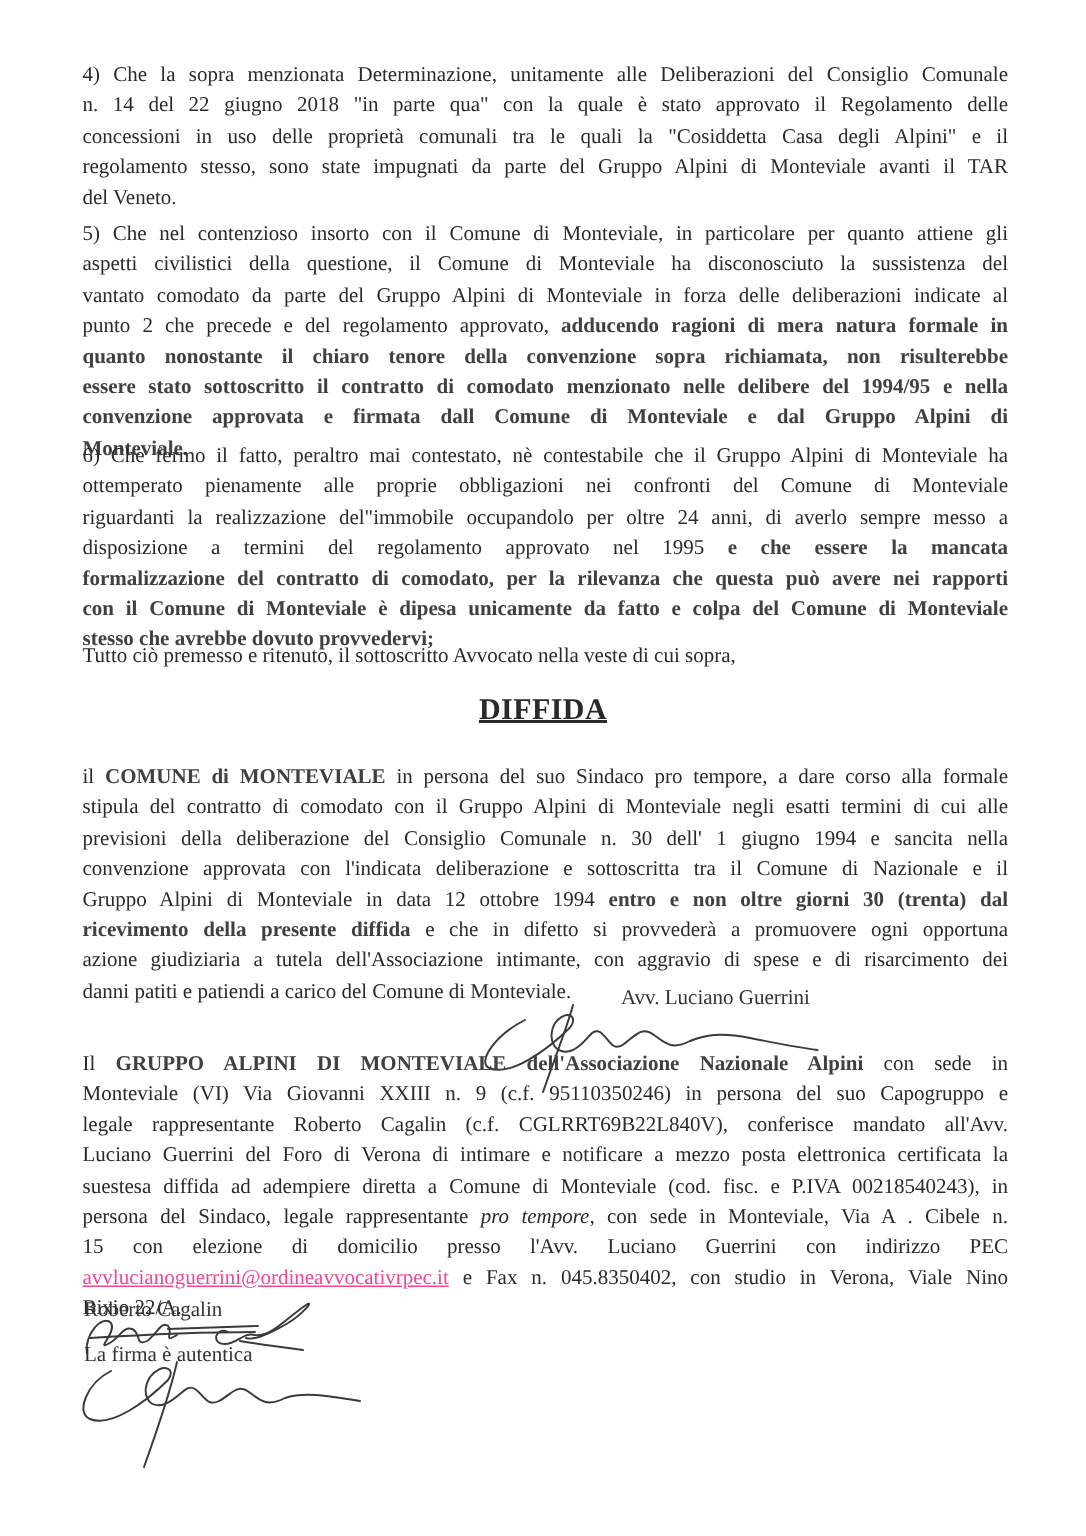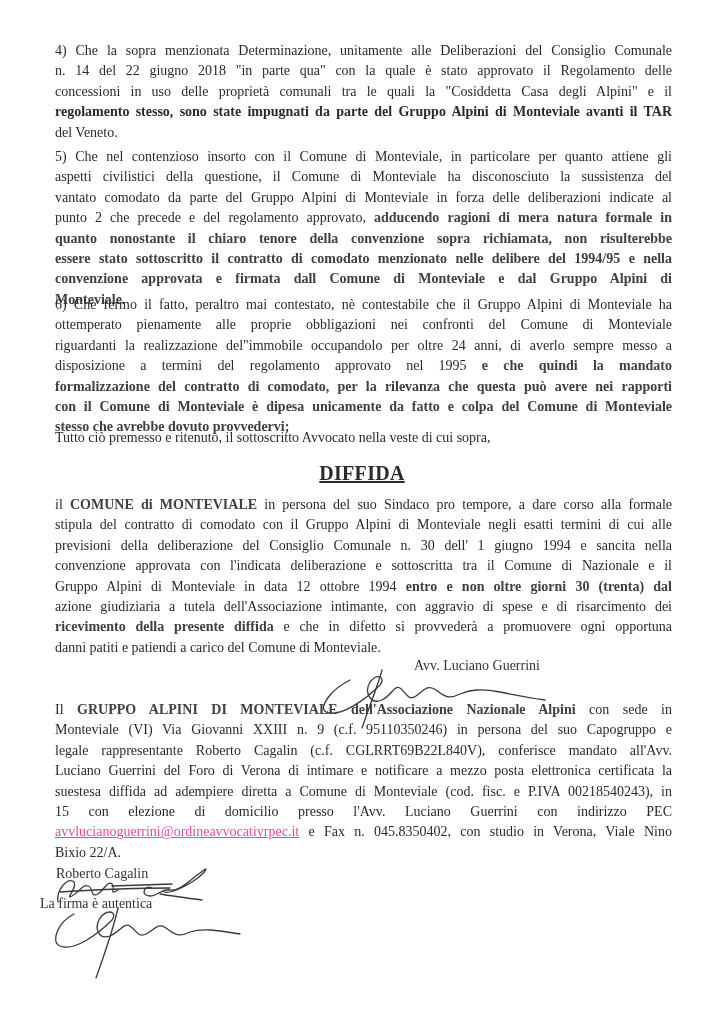--- a/index.html
+++ b/index.html
@@ -20,86 +20,87 @@
 </style>
 </head>
 <body>
 
 <div class="page">
 
   <div class="para" style="top:41px;">
     <span class="line" style="white-space: normal; text-align-last: justify;">4) Che la sopra menzionata Determinazione, unitamente alle Deliberazioni del Consiglio Comunale</span>
     <span class="line" style="white-space: normal; text-align-last: justify;">n. 14 del  22 giugno 2018 "in parte qua" con la quale è stato approvato il Regolamento delle</span>
     <span class="line" style="white-space: normal; text-align-last: justify;">concessioni in uso delle proprietà comunali tra le quali la "Cosiddetta Casa degli Alpini" e il</span>
-    <span class="line" style="white-space: normal; text-align-last: justify; font-weight: bold;">regolamento stesso, sono state impugnati da parte del Gruppo Alpini di Monteviale avanti il TAR</span>
+    <span class="line" style="white-space: normal; text-align-last: justify;">regolamento stesso, sono state impugnati da parte del Gruppo Alpini di Monteviale avanti il TAR</span>
     <span class="line last">del Veneto.</span>
   </div>
 
   <div class="para" style="top:147px;">
     <span class="line" style="white-space: normal; text-align-last: justify;">5) Che nel contenzioso insorto con il Comune di Monteviale, in particolare per quanto attiene gli</span>
     <span class="line" style="white-space: normal; text-align-last: justify;">aspetti civilistici della questione, il Comune di Monteviale ha disconosciuto la sussistenza del</span>
     <span class="line" style="white-space: normal; text-align-last: justify;">vantato  comodato da parte del Gruppo Alpini di Monteviale in forza delle deliberazioni indicate al</span>
     <span class="line" style="white-space: normal; text-align-last: justify;"><span>punto 2 che precede e del regolamento approvato, </span><b>adducendo ragioni di mera natura formale in</b></span>
     <b class="line" style="white-space: normal; text-align-last: justify;">quanto nonostante il chiaro tenore della convenzione sopra richiamata, non risulterebbe</b>
     <b class="line" style="white-space: normal; text-align-last: justify;">essere stato sottoscritto il contratto di comodato menzionato nelle delibere del 1994/95 e nella</b>
     <b class="line" style="white-space: normal; text-align-last: justify;">convenzione approvata e firmata dall Comune di Monteviale e dal Gruppo Alpini di</b>
     <b class="line last">Monteviale.</b>
   </div>
 
   <div class="para" style="top:295px;">
     <span class="line" style="white-space: normal; text-align-last: justify;">6) Che fermo il fatto, peraltro mai contestato, nè contestabile che il Gruppo Alpini di Monteviale ha</span>
     <span class="line" style="white-space: normal; text-align-last: justify;">ottemperato pienamente alle proprie obbligazioni nei confronti del Comune di Monteviale</span>
     <span class="line" style="white-space: normal; text-align-last: justify;">riguardanti la realizzazione del"immobile occupandolo per oltre 24 anni, di averlo sempre messo a</span>
-    <span class="line" style="white-space: normal; text-align-last: justify;"><span>disposizione a termini del regolamento approvato nel 1995 </span><b>e che quindi la mandato</b></span>
+    <span class="line" style="white-space: normal; text-align-last: justify;"><span>disposizione a termini del regolamento approvato nel 1995 </span><b>e che essere la mancata</b></span>
     <b class="line" style="white-space: normal; text-align-last: justify;">formalizzazione del contratto di comodato, per la rilevanza che questa può avere nei rapporti</b>
     <b class="line" style="white-space: normal; text-align-last: justify;">con il Comune di Monteviale è dipesa unicamente da fatto e colpa del Comune di Monteviale</b>
     <b class="line last">stesso che avrebbe dovuto provvedervi;</b>
   </div>
 
   <div class="para" style="top:428px;">
     <span class="line last">Tutto ciò premesso e ritenuto, il sottoscritto Avvocato nella veste di cui sopra,</span>
   </div>
 
   <div class="title">DIFFIDA</div>
 
-  <div class="para" style="top:495px;">
+  <div class="para" style="top:509px;">
     <span class="line" style="white-space: normal; text-align-last: justify;"><span>il </span><b>COMUNE di MONTEVIALE</b><span> in persona del suo Sindaco pro tempore, a dare corso alla formale</span></span>
     <span class="line" style="white-space: normal; text-align-last: justify;">stipula del contratto di comodato con il Gruppo Alpini di Monteviale negli esatti termini di cui alle</span>
     <span class="line" style="white-space: normal; text-align-last: justify;">previsioni della deliberazione  del Consiglio Comunale n. 30 dell' 1 giugno 1994 e sancita nella</span>
     <span class="line" style="white-space: normal; text-align-last: justify;">convenzione approvata con l'indicata deliberazione e sottoscritta tra il Comune di Nazionale e il</span>
     <span class="line" style="white-space: normal; text-align-last: justify;"><span>Gruppo Alpini di Monteviale in data 12 ottobre 1994 </span><b>entro e non oltre giorni 30 (trenta) dal</b></span>
+    <span class="line" style="white-space: normal; text-align-last: justify;"><b>ricevimento della presente diffida</b><span> e che in difetto si provvederà a promuovere ogni opportuna</span></span>
     <span class="line" style="white-space: normal; text-align-last: justify;">azione giudiziaria a tutela dell'Associazione intimante, con  aggravio di spese e di risarcimento dei</span>
-    <span class="line" style="white-space: normal; text-align-last: justify;"><b>ricevimento della presente diffida</b><span> e che in difetto si provvederà a promuovere ogni opportuna</span></span>
     <span class="line last">danni patiti e patiendi a carico del Comune di Monteviale.</span>
   </div>
 
   <div class="sig-name" style="left:414px; top:658px;">Avv. Luciano Guerrini</div>
   <svg class="sig" style="left:320px; top:660px;" width="240" height="70" viewBox="0 0 240 70">
     <path d="M30,20 C10,30 -2,48 6,52 C20,58 45,40 60,25 C66,18 58,12 50,22 C44,32 50,45 62,40 C72,35 74,25 80,28 C86,32 88,42 96,36 C104,30 108,24 116,30 C124,36 128,40 140,34 C150,30 160,28 180,32 C195,35 210,38 225,40"></path>
     <path d="M62,10 C58,25 50,45 42,68"></path>
   </svg>
 
   <div class="para" style="top:700px;">
     <span class="line" style="white-space: normal; text-align-last: justify;"><span>Il </span><b>GRUPPO ALPINI DI MONTEVIALE</b><b> dell'Associazione Nazionale Alpini</b><span> con sede  in</span></span>
     <span class="line" style="white-space: normal; text-align-last: justify;">Monteviale (VI) Via Giovanni XXIII n. 9  (c.f. 95110350246) in persona del suo Capogruppo e</span>
     <span class="line" style="white-space: normal; text-align-last: justify;">legale rappresentante Roberto Cagalin (c.f. CGLRRT69B22L840V), conferisce mandato all'Avv.</span>
     <span class="line" style="white-space: normal; text-align-last: justify;">Luciano Guerrini del Foro di Verona di intimare e notificare a mezzo posta elettronica certificata la</span>
     <span class="line" style="white-space: normal; text-align-last: justify;">suestesa diffida ad adempiere  diretta a Comune di Monteviale (cod. fisc. e P.IVA 00218540243), in</span>
+    <span class="line" style="white-space: normal; text-align-last: justify;"><span>persona del Sindaco, legale rappresentante </span><i>pro tempore</i><span>, con sede in Monteviale, Via A . Cibele n.</span></span>
     <span class="line" style="white-space: normal; text-align-last: justify;">15 con elezione di domicilio presso l'Avv. Luciano Guerrini con indirizzo PEC</span>
     <span class="line" style="white-space: normal; text-align-last: justify;"><span class="email">avvlucianoguerrini@ordineavvocativrpec.it</span><span> e Fax n. 045.8350402, con studio in Verona, Viale Nino</span></span>
     <span class="line last">Bixio 22/A.</span>
   </div>
 
   <div class="sig-name" style="left:56px; top:866px;">Roberto Cagalin</div>
   <svg class="sig" style="left:52px; top:866px;" width="200" height="40" viewBox="0 0 200 40">
     <path d="M6,36 C4,24 16,10 22,16 C26,22 12,34 20,30 C28,26 30,18 36,20 C42,22 38,32 46,28 C52,24 56,14 60,18 C64,22 56,30 66,24"></path>
     <path d="M60,20 L120,18"></path>
     <path d="M100,22 C92,18 88,30 98,30 C106,30 110,22 118,24 C128,26 140,12 152,4 C158,0 150,10 140,16 C130,22 118,28 112,26"></path>
     <path d="M108,28 C120,30 135,32 150,34"></path>
     <path d="M8,26 C40,24 80,22 118,22"></path>
   </svg>
 
-  <div class="sig-name" style="left:40px; top:896px;text-align:center;">La firma è autentica</div>
+  <div class="sig-name" style="left:56px; top:896px;text-align:center;">La firma è autentica</div>
   <svg class="sig" style="left:52px; top:900px;" width="200" height="80" viewBox="0 0 200 80">
     <path d="M22,14 C6,22 -2,42 8,46 C22,52 46,34 60,20 C66,12 56,8 48,18 C42,28 46,40 58,36 C68,32 72,22 78,26 C84,30 86,38 94,34 C102,30 106,22 114,28 C122,34 126,38 138,32 C150,28 164,30 188,34"></path>
     <path d="M66,8 C62,26 54,50 44,78"></path>
   </svg>
 </div>
 
 </body></html>

